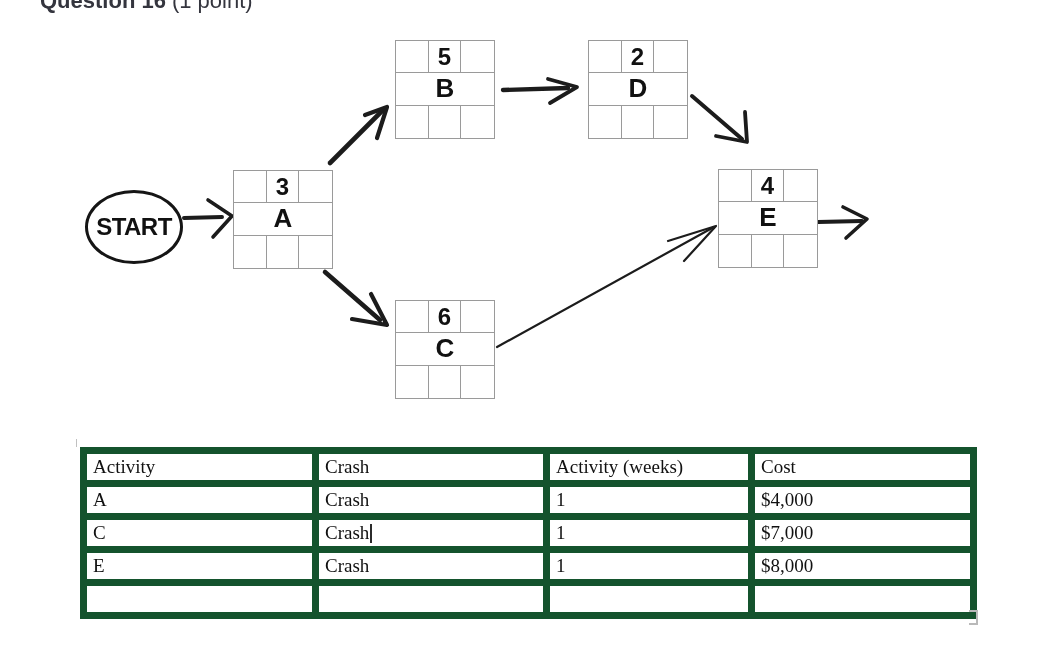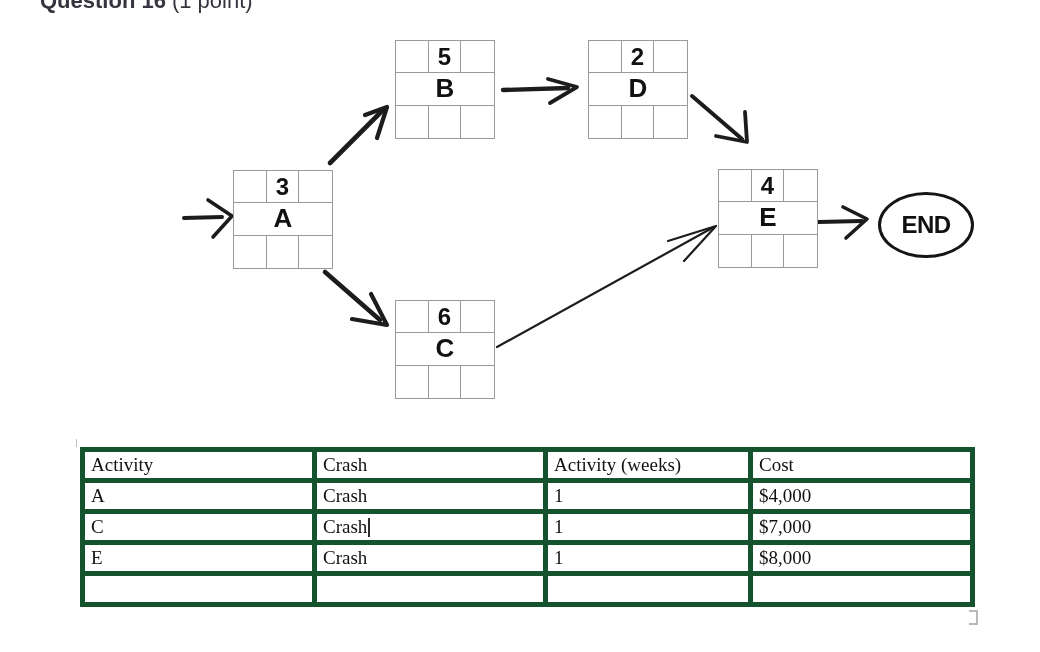--- a/index.html
+++ b/index.html
@@ -39,21 +39,21 @@
   
   #arrows{position:absolute;left:0;top:0;}
   #arrows path{fill:none;stroke:#1c1c1c;stroke-linecap:round;stroke-linejoin:round;}
   
   .crash-table{
     position:absolute;left:80px;top:447px;
     border-collapse:collapse;table-layout:fixed;width:890px;
     font-family:"Liberation Serif",serif;font-size:19px;color:#111;
   }
   .crash-table td,.crash-table th{
-    border:5px solid #14532d;height:26px;padding:0 6px;
+    border:7px solid #14532d;height:26px;padding:0 6px;
     text-align:left;font-weight:normal;vertical-align:middle;
     overflow:hidden;white-space:nowrap;
   }
   .text-cursor{
     display:inline-block;width:1.5px;height:19px;background:#2b2b2b;
     vertical-align:-4px;margin-left:1px;
   }
   
   .table-top-tick{
     position:absolute;left:76px;top:439px;width:1px;height:8px;background:#c0c0c0;
@@ -146,22 +146,22 @@
   <div class="node" style="left:395px;top:300px">
     <div class="cell t1"></div>
     <div class="cell t2 num">6</div>
     <div class="cell t3"></div>
     <div class="cell mid">C</div>
     <div class="cell b1"></div>
     <div class="cell b2"></div>
     <div class="cell b3"></div>
   </div>
 
-  <div id="end-node" class="terminal">
-    <span>END</span>
+  <div id="start-node" class="terminal">
+    <span>START</span>
   </div>
 
   <div class="table-top-tick"></div>
   <table class="crash-table">
     <colgroup>
       <col style="width:232px">
         <col style="width:231px">
         <col style="width:205px">
         <col style="width:222px">
     </colgroup>

